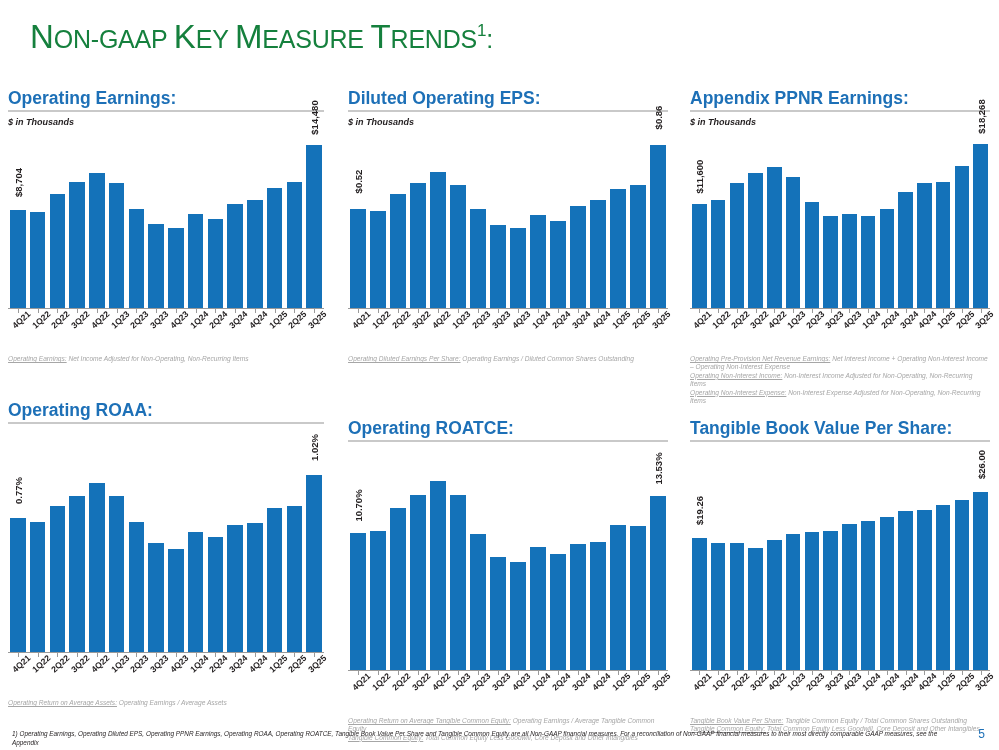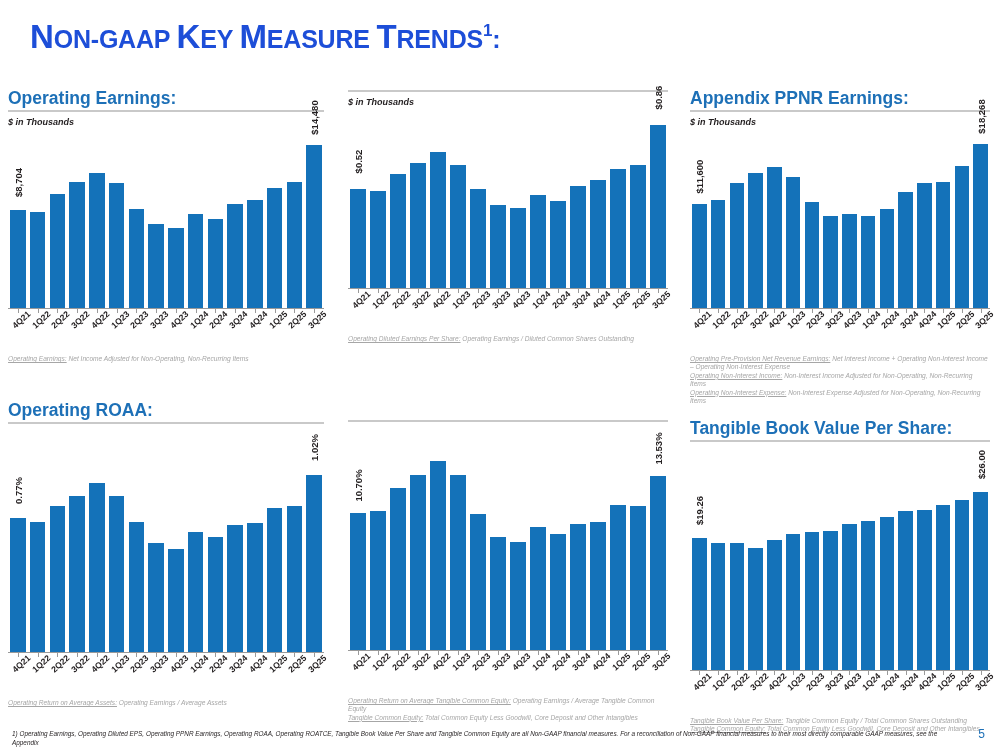--- a/index.html
+++ b/index.html
@@ -5,21 +5,21 @@
   html,body{margin:0;padding:0;}
   body{
     width:999px;height:750px;background:#ffffff;overflow:hidden;
     font-family:"Liberation Sans", sans-serif;color:#231f20;
     position:relative;
   }
   
   .slide-header{position:absolute;left:0;top:0;width:999px;height:78px;}
   .slide-title{
     position:absolute;left:30px;top:18px;
-    color:#1d4ed8;font-weight:bold;font-size:33px;letter-spacing:-0.2px;
+    color:#15803d;font-weight:normal;font-size:33px;letter-spacing:-0.2px;
     white-space:nowrap;
   }
   .slide-title .sm{font-size:25px;}
   .slide-title sup{font-size:17px;vertical-align:super;}
   .logo{position:absolute;right:12px;top:14px;width:118px;height:50px;}
   .logo-mark{position:relative;width:118px;height:30px;}
   .logo-mark svg{position:absolute;left:41px;top:0;}
   .logo-text{
     text-align:center;font-size:12.5px;font-weight:bold;color:#58595b;
     margin-top:1px;letter-spacing:-0.2px;
@@ -215,20 +215,21 @@
           <span>3Q25</span>
         </div>
       </div>
   </div>
   <div class="notes">
       <div class="note"><u>Operating Earnings:</u> Net Income Adjusted for Non-Operating, Non-Recurring Items</div>
     </div>
 </div>
 
 <div class="panel" style="left:348px;top:88px;width:320px;">
+  <div class="panel-title">Diluted Operating EPS:</div>
   <div class="panel-rule"></div>
   <div class="panel-sub">$ in Thousands</div>
   <div class="chart">
     <div class="plot" style="height:180px;">
         <div class="bars">
           <div class="bar-slot">
             <div class="bar" style="height: 54.7368%; background: rgb(20, 114, 185);"></div>
             <div class="bar-tag" style="bottom: 120.526px;">$0.52</div>
           </div>
           <div class="bar-slot">
@@ -618,20 +619,21 @@
           <span>3Q25</span>
         </div>
       </div>
   </div>
   <div class="notes">
       <div class="note"><u>Operating Return on Average Assets:</u> Operating Earnings / Average Assets</div>
     </div>
 </div>
 
 <div class="panel" style="left:348px;top:418px;width:320px;">
+  <div class="panel-title">Operating ROATCE:</div>
   <div class="panel-rule"></div>
   <div class="panel-sub"></div>
   <div class="chart">
     <div class="plot" style="height:212px;">
         <div class="bars">
           <div class="bar-slot">
             <div class="bar" style="height: 64.8485%; background: rgb(20, 114, 185);"></div>
             <div class="bar-tag" style="bottom: 159.479px;">10.70%</div>
           </div>
           <div class="bar-slot">

